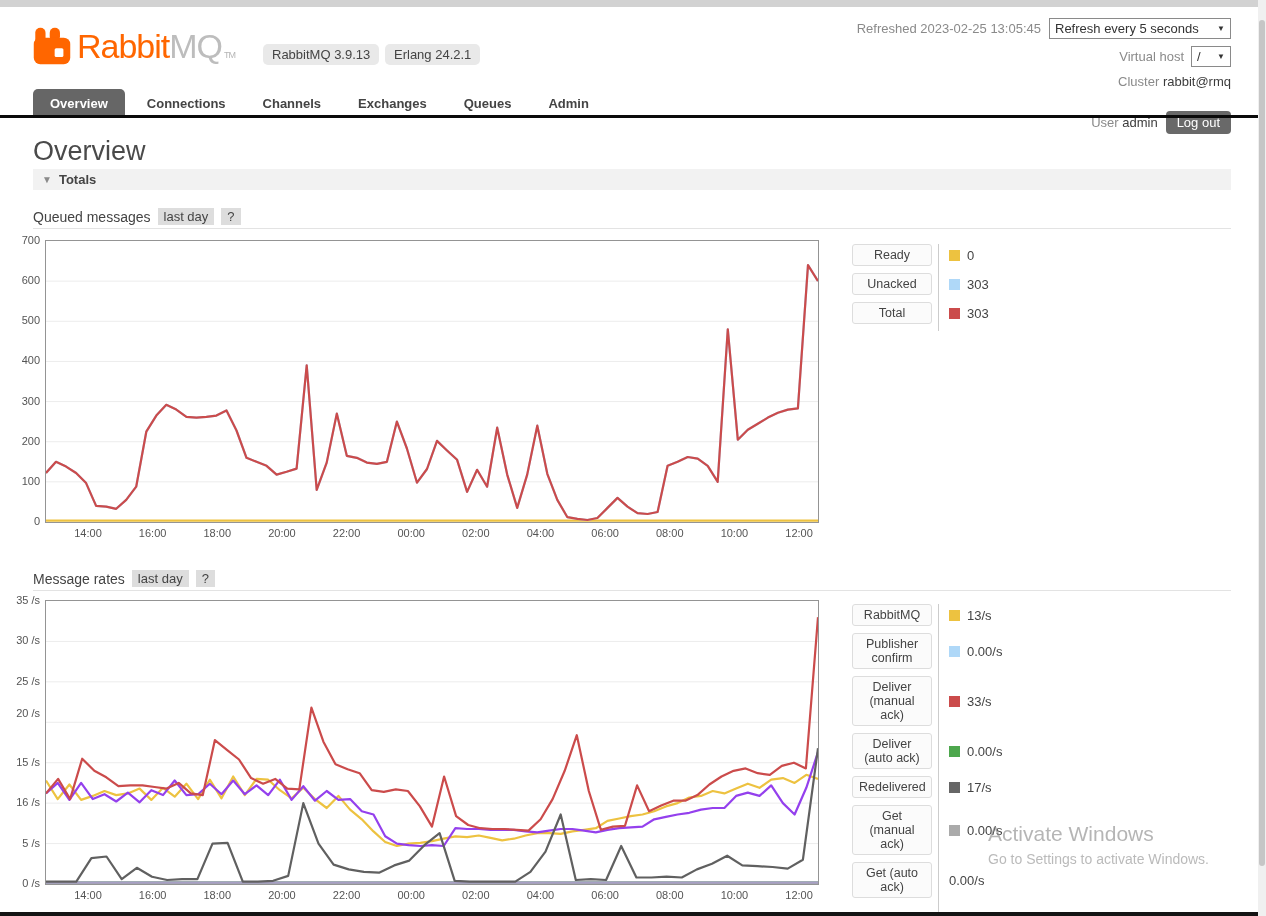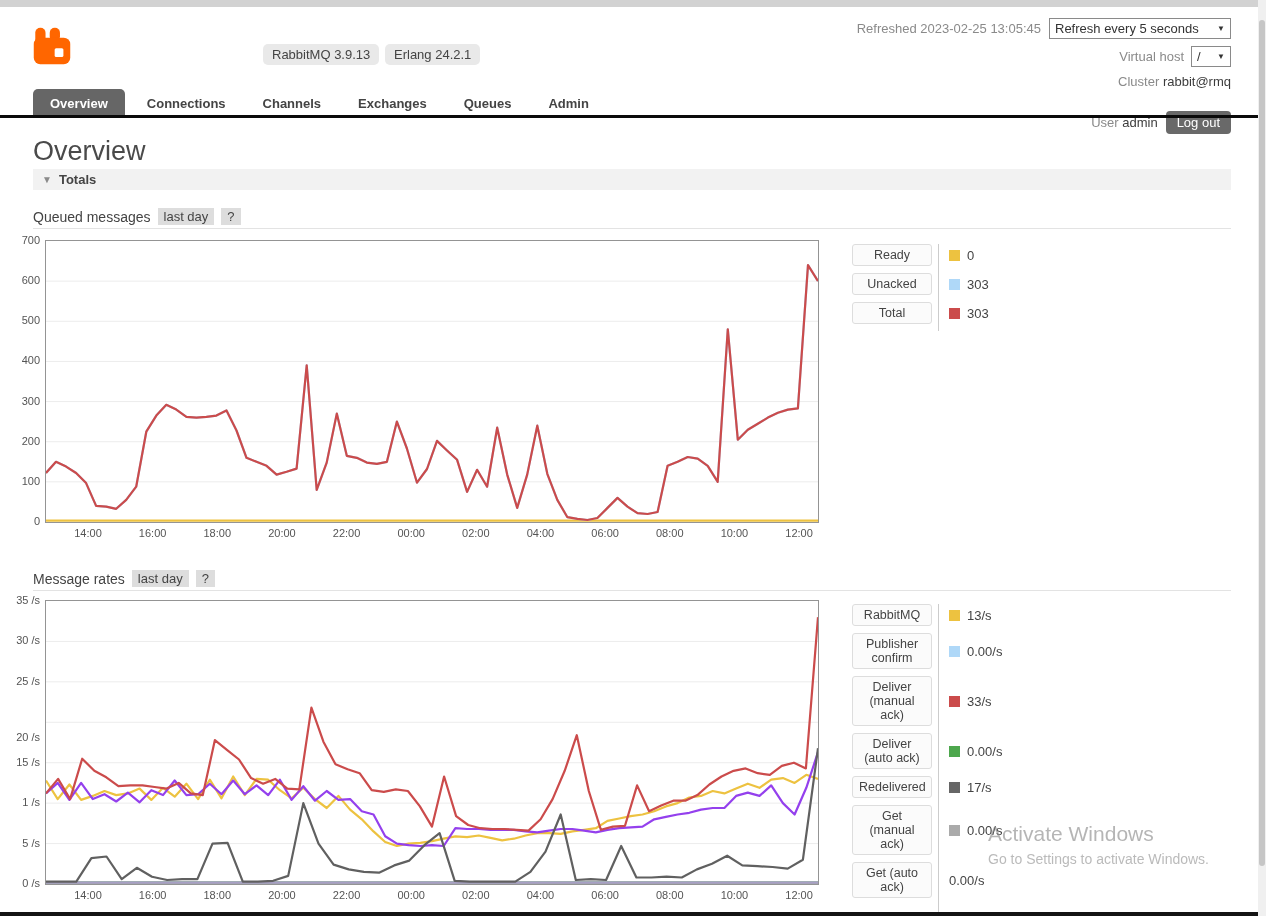--- a/index.html
+++ b/index.html
@@ -82,20 +82,21 @@
 <div class="screen">
   <div class="top-strip"></div>
 
   <div class="logo">
     <svg viewBox="0 0 100 100">
       <rect x="6" y="2" width="27" height="62" rx="13" fill="#ff6600"></rect>
       <rect x="44" y="2" width="27" height="36" rx="13" fill="#ff6600"></rect>
       <rect x="2" y="28" width="96" height="70" rx="17" fill="#ff6600"></rect>
       <rect x="57" y="56" width="23" height="23" rx="4" fill="#ffffff"></rect>
     </svg>
+    <div class="brand"><span class="r">Rabbit</span><span class="mq">MQ</span><span class="tm">TM</span></div>
   </div>
   <div class="badge b1">RabbitMQ 3.9.13</div>
   <div class="badge b2">Erlang 24.2.1</div>
 
   <div class="hr-right row1">
     <span class="muted">Refreshed 2023-02-25 13:05:45</span>
     <div class="selectbox">
       <span>Refresh every 5 seconds</span>
       <span class="caret">▼</span>
     </div>
@@ -197,23 +198,23 @@
     </div>
 
   <div class="sect-head s1">
     <span>Message rates</span>
     <span class="chip">last day</span>
     <span class="chip">?</span>
   </div>
   <div class="ywrap c1">
       <div class="ylabel" style="top: 277px;">0 /s</div>
       <div class="ylabel" style="top: 236.571px;">5 /s</div>
-      <div class="ylabel" style="top: 196.143px;">1 /s</div>
+      <div class="ylabel" style="top: 196.143px;">16 /s</div>
       <div class="ylabel" style="top: 155.714px;">15 /s</div>
-      <div class="ylabel" style="top: 131px;">20 /s</div>
+      <div class="ylabel" style="top: 107px;">20 /s</div>
       <div class="ylabel" style="top: 74.8571px;">25 /s</div>
       <div class="ylabel" style="top: 34.4286px;">30 /s</div>
       <div class="ylabel" style="top: -6px;">35 /s</div>
     </div>
   <div class="plot c1"><svg width="772" height="283">
         <line x1="0" x2="772" y1="242.57142857142858" y2="242.57142857142858" stroke="#ececec" stroke-width="1"></line>
         <line x1="0" x2="772" y1="202.14285714285717" y2="202.14285714285717" stroke="#ececec" stroke-width="1"></line>
         <line x1="0" x2="772" y1="161.71428571428572" y2="161.71428571428572" stroke="#ececec" stroke-width="1"></line>
         <line x1="0" x2="772" y1="121.2857142857143" y2="121.2857142857143" stroke="#ececec" stroke-width="1"></line>
         <line x1="0" x2="772" y1="80.85714285714286" y2="80.85714285714286" stroke="#ececec" stroke-width="1"></line>

